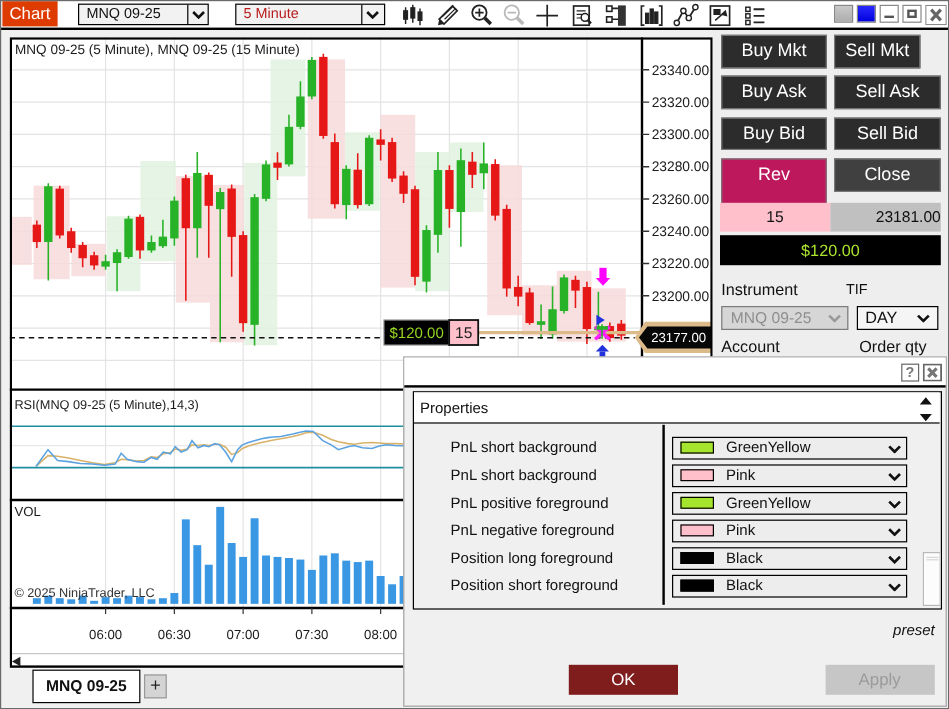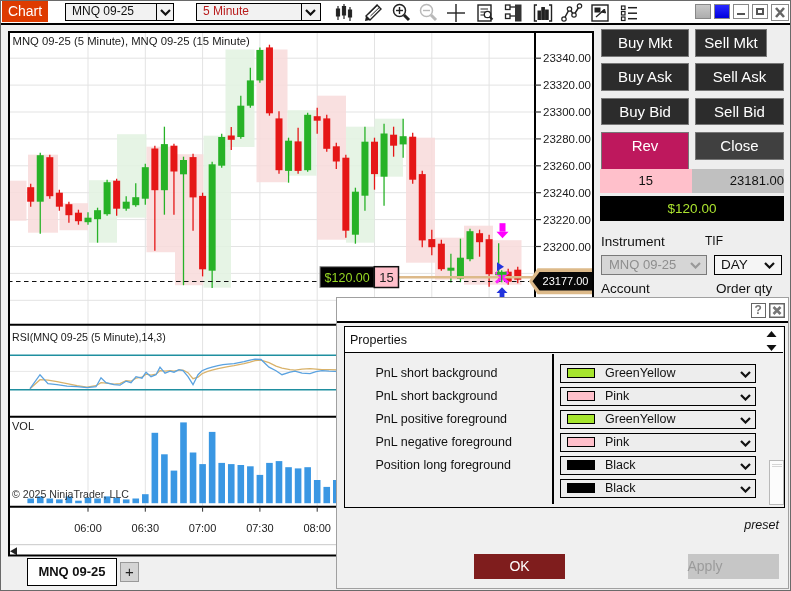--- a/index.html
+++ b/index.html
@@ -468,24 +468,25 @@
     <svg style="position:absolute;left:403px;top:141.5px" width="11" height="7" viewBox="0 0 11 7">
       <polyline points="1,1 5.5,5.5 10,1" fill="none" stroke="#111" stroke-width="2.2"></polyline>
     </svg>
     <div style="position:absolute;left:38.5px;top:157px;height:20px;line-height:20px;font-size:12.5px;color:#111">Position long foreground</div>
     <div style="position:absolute;left:223px;top:158px;width:196px;height:19px;background:#ededed;border:1.5px solid #000"></div>
     <div style="position:absolute;left:230px;top:162px;width:28px;height:10px;background:#000;border:1px solid #000"></div>
     <div style="position:absolute;left:268px;top:158px;height:19px;line-height:19px;font-size:12.5px;color:#111">Black</div>
     <svg style="position:absolute;left:403px;top:164.5px" width="11" height="7" viewBox="0 0 11 7">
       <polyline points="1,1 5.5,5.5 10,1" fill="none" stroke="#111" stroke-width="2.2"></polyline>
     </svg>
+    <div style="position:absolute;left:38.5px;top:180px;height:20px;line-height:20px;font-size:12.5px;color:#111">Position short foreground</div>
     <div style="position:absolute;left:223px;top:181px;width:196px;height:19px;background:#ededed;border:1.5px solid #000"></div>
     <div style="position:absolute;left:230px;top:185px;width:28px;height:10px;background:#000;border:1px solid #000"></div>
     <div style="position:absolute;left:268px;top:181px;height:19px;line-height:19px;font-size:12.5px;color:#111">Black</div>
     <svg style="position:absolute;left:403px;top:187.5px" width="11" height="7" viewBox="0 0 11 7">
       <polyline points="1,1 5.5,5.5 10,1" fill="none" stroke="#111" stroke-width="2.2"></polyline>
     </svg>
   <div class="abs" style="left:432px;top:161.5px;width:15px;height:45.5px;background:#fcfcfc;border:1px solid #b9b9b9"></div>
   <div class="abs" style="left:434.5px;top:165.5px;width:10px;height:1.2px;background:#d5d5d5"></div>
   <div class="abs" style="left:434.5px;top:168px;width:10px;height:1.2px;background:#d5d5d5"></div>
   <div class="abs" style="right:9px;top:220px;font-size:12.5px;font-style:italic;color:#111">preset</div>
   <div class="abs" style="left:137px;top:256px;width:91px;height:25px;background:#7f1d1d;color:#fff;font-size:14px;text-align:center;line-height:25px">OK</div>
-  <div class="abs" style="left:350.5px;top:256px;width:91px;height:25px;background:#c6c6c6;color:#9b9b9b;font-size:14px;text-align:left;line-height:25px">Apply</div>
+  <div class="abs" style="left:350.5px;top:256px;width:91px;height:25px;background:#c6c6c6;color:#9b9b9b;font-size:14px;text-align:center;line-height:25px">Apply</div>
 </div>
 </body></html>

